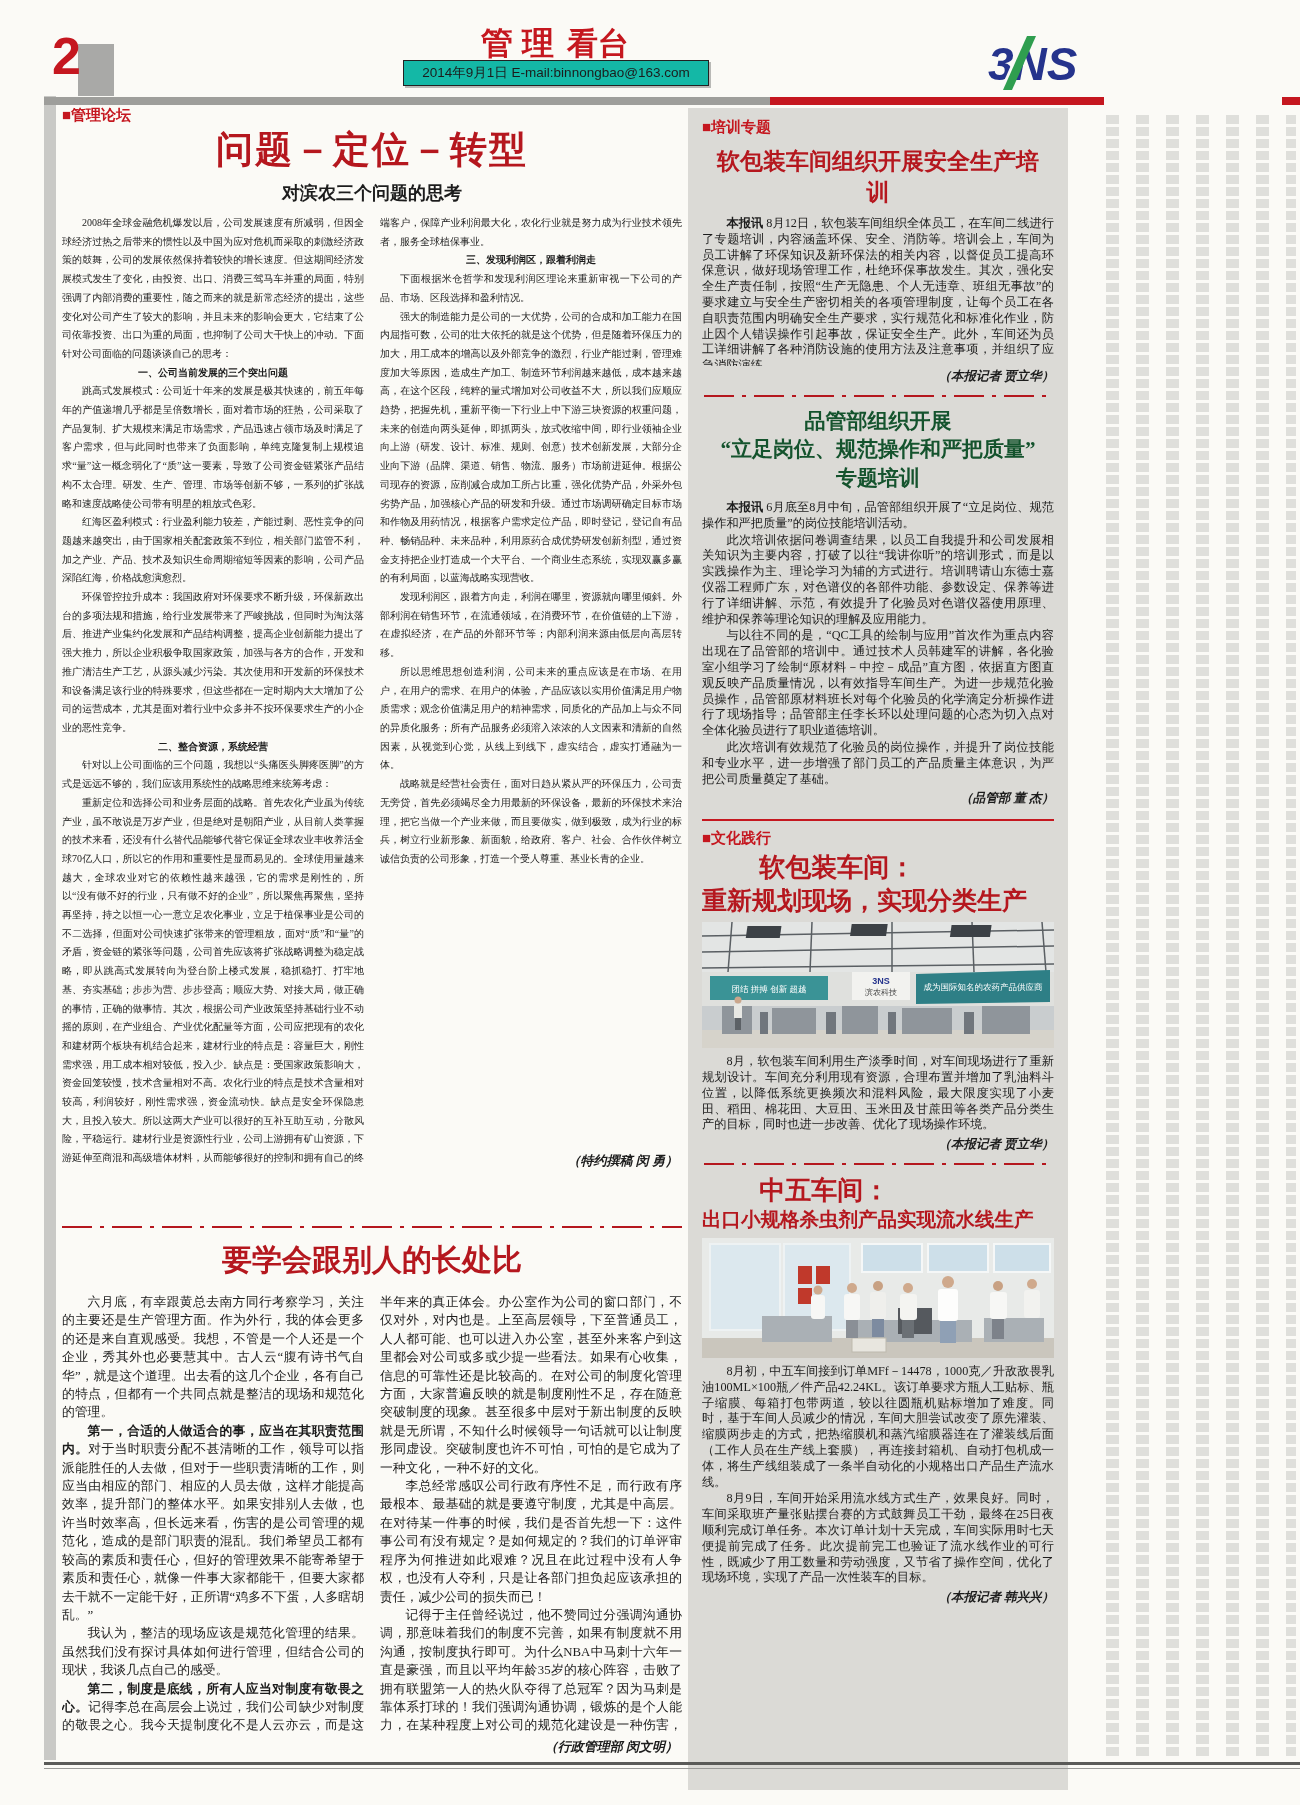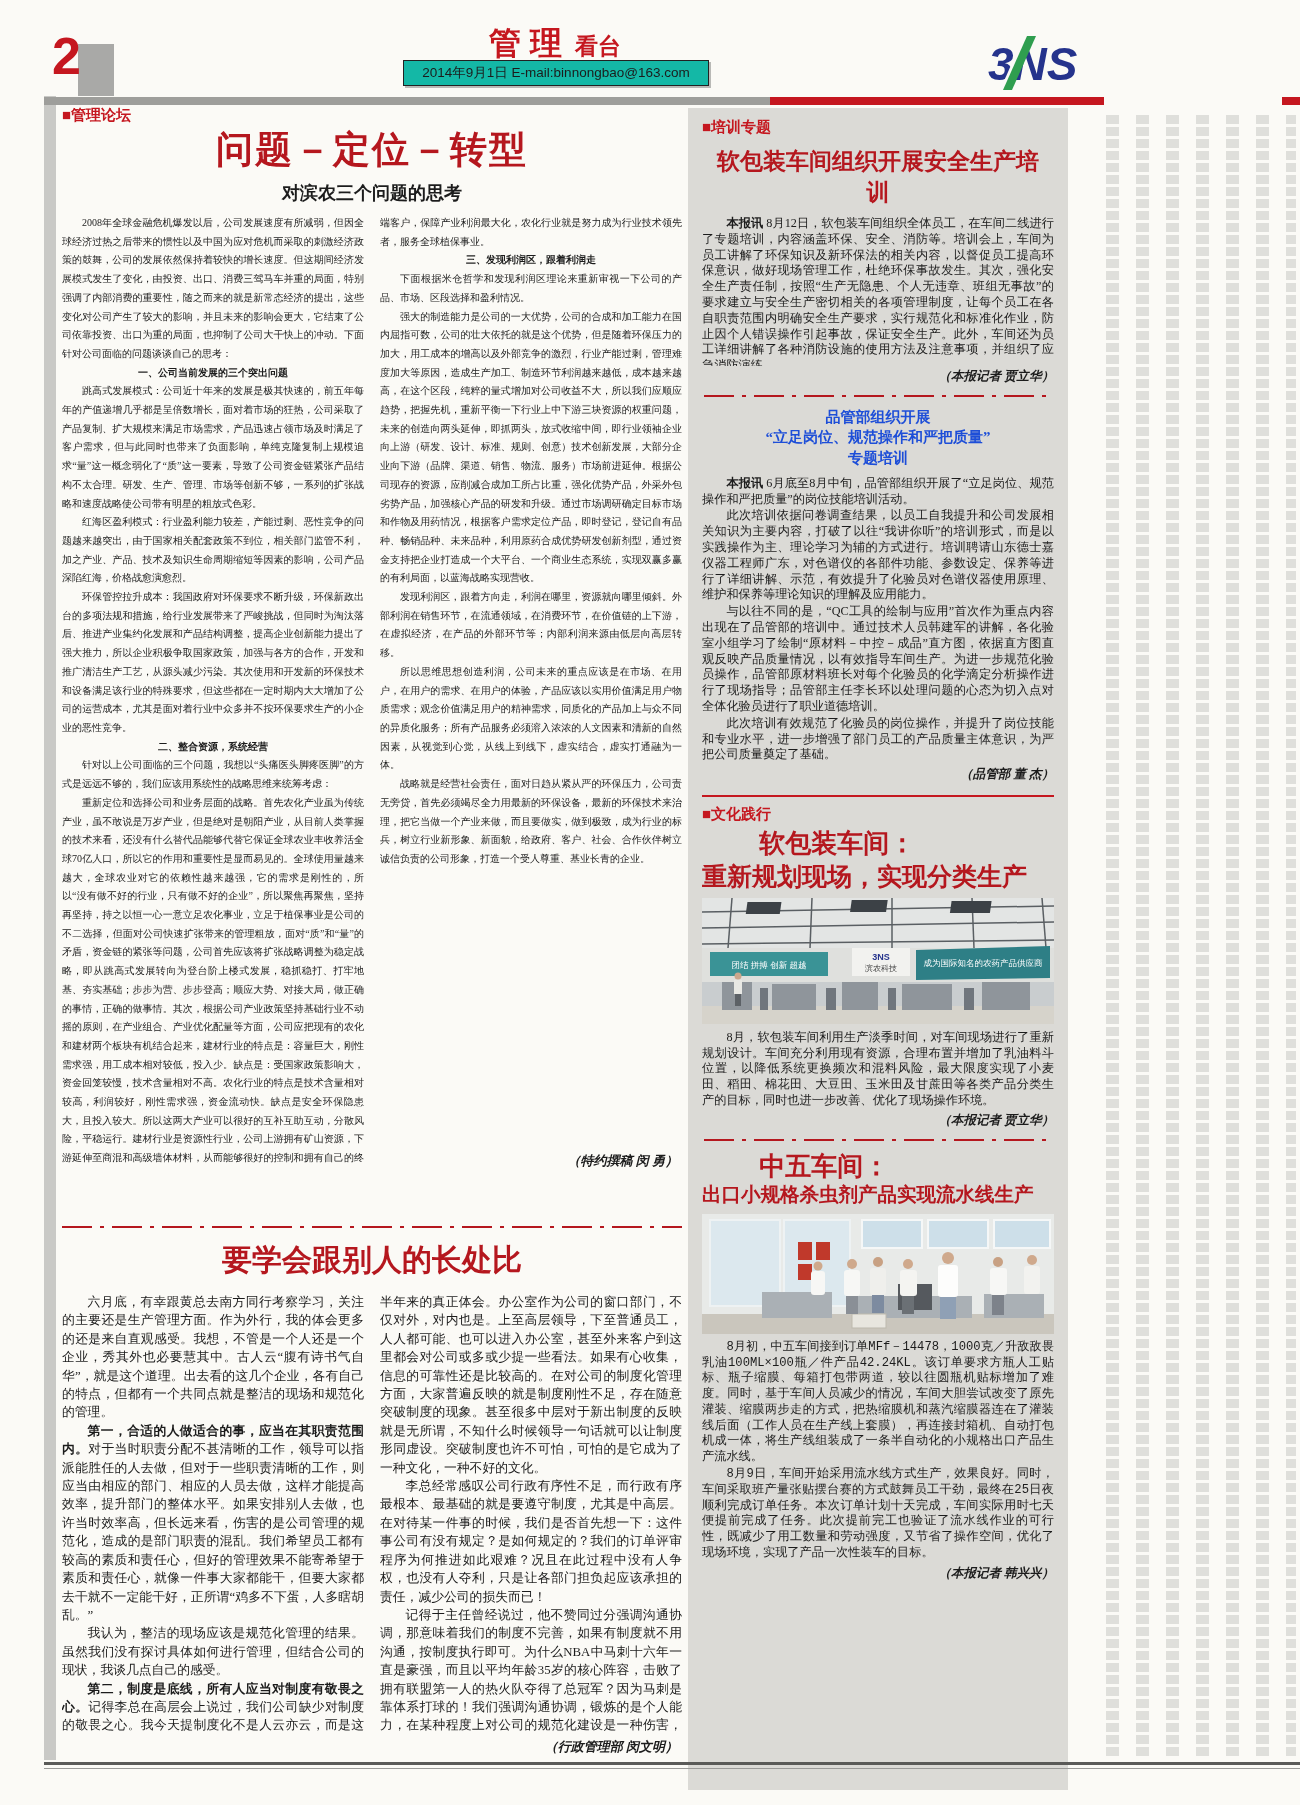--- a/index.html
+++ b/index.html
@@ -6,21 +6,21 @@
   body{width:1300px;height:1805px;position:relative;background:#fbfaf6;color:#1c1c1c;
        font-family:"Liberation Serif",serif;overflow:hidden;}
   .abs{position:absolute;}
   
   .leftbar{left:44px;top:96px;width:12px;height:1664px;background:#c9c9c6;}
   .pn-shadow{left:78px;top:44px;width:36px;height:52px;background:#a9a9a7;}
   .pagenum{left:52px;top:30px;font-family:"Liberation Sans",sans-serif;font-weight:bold;
            font-size:52px;color:#c5171f;line-height:1;}
   .masthead{left:390px;top:22px;width:330px;text-align:center;color:#c5171f;white-space:nowrap;}
   .mh1{font-size:32px;font-weight:bold;letter-spacing:9px;}
-  .mh2{font-size:23px;font-weight:bold;}
+  .mh2{font-size:31px;font-weight:bold;}
   .datebox{left:403px;top:60px;width:304px;height:24px;background:#14b8a6;border:1px solid #222;
            box-shadow:2px 2px 0 #b9b9b6;text-align:center;font-size:13.5px;line-height:24px;
            font-family:"Liberation Sans",sans-serif;}
   .logo{left:986px;top:36px;}
   .rule-gray{left:44px;top:97px;width:726px;height:8px;background:#9e9e9b;}
   .rule-red{left:770px;top:97px;width:334px;height:8px;background:#c5171f;}
   .rule-tip{left:1282px;top:97px;width:18px;height:8px;background:#c5171f;}
   
   .slabel{color:#c5171f;font-weight:bold;font-size:15px;font-family:"Liberation Sans",sans-serif;}
   p.para{margin:0;text-indent:2em;text-align:justify;}
@@ -40,27 +40,27 @@
   .essay{left:62px;top:1240px;width:620px;height:520px;}
   .e-head{text-align:center;color:#b5171e;font-size:30px;font-weight:bold;margin:0 0 12px;}
   .ebody{height:448px;column-count:2;column-gap:16px;column-fill:auto;overflow:hidden;
          font-size:12.8px;line-height:18.4px;}
   .e-byline{position:absolute;right:4px;bottom:4px;background:#fbfaf6;padding-left:10px;
             font-weight:bold;font-style:italic;font-size:13px;}
   
   .rpanel{left:688px;top:108px;width:380px;height:1682px;background:#dbdad6;
           padding:10px 14px;box-sizing:border-box;overflow:hidden;}
   .r-h1{font-size:23px;font-weight:bold;color:#b5171e;text-align:center;margin:9px 11px 8px;}
-  .r-h2{font-size:15px;font-weight:bold;color:#1d4ed8;text-align:center;line-height:1.35;margin:8px 0;}
+  .r-h2{font-size:21px;font-weight:bold;color:#14532d;text-align:center;line-height:1.35;margin:8px 0;}
   .rbody{font-size:12.2px;line-height:15.8px;}
   .rbody p.para{margin:0 0 1px;}
   .clamp150{max-height:150px;overflow:hidden;}
   .clamp305{max-height:305px;overflow:hidden;}
   .clamp100{max-height:100px;overflow:hidden;}
-  .clamp330{max-height:330px;overflow:hidden;font-family:Liberation Mono, monospace;}
+  .clamp330{max-height:330px;overflow:hidden;}
   .r-by{text-align:right;font-weight:bold;font-style:italic;font-size:12.5px;margin:2px 0 0;}
   .rdiv{margin:10px 2px;}
   .redrule{height:2px;background:#c5171f;margin:12px 0 8px;}
   .c-h{color:#b5171e;font-weight:bold;margin:4px 0 6px;line-height:1.25;}
   .c-h .l1{font-size:26px;text-indent:2.2em;}
   .c-h .l2{font-size:25px;}
   .c-h .l2s{font-size:19.5px;}
   .photo{display:block;margin:4px 0 6px;background:#cfd2d3;}
   
   .bleed{left:1106px;top:112px;width:190px;height:1645px;opacity:.55;background-image:

